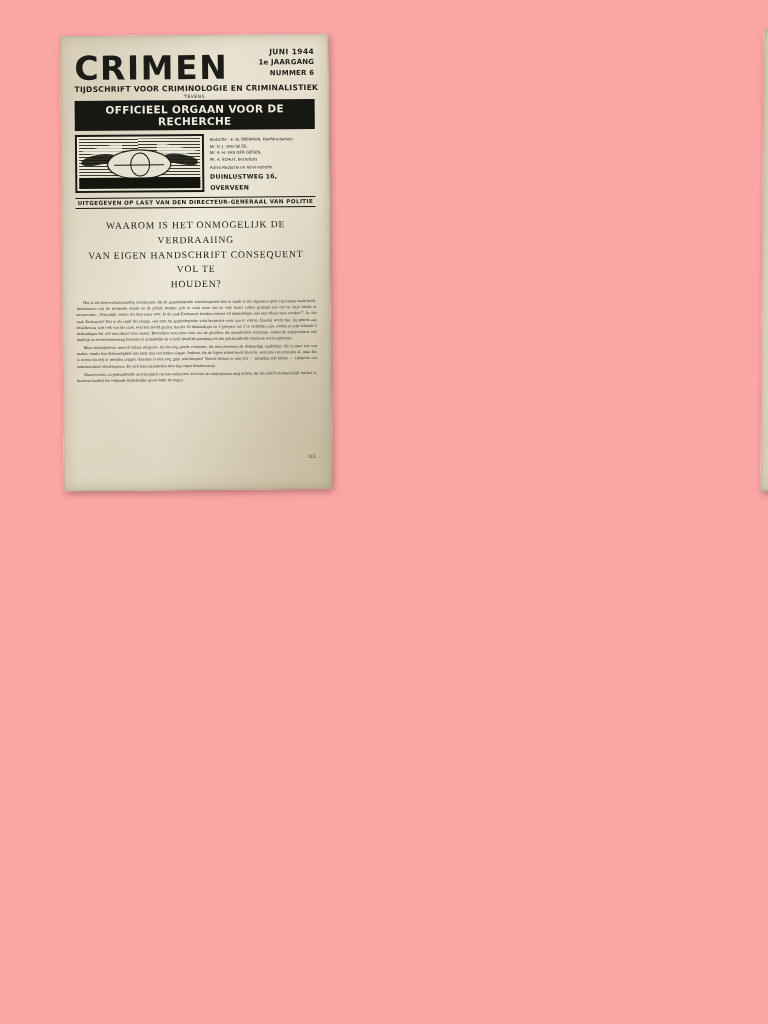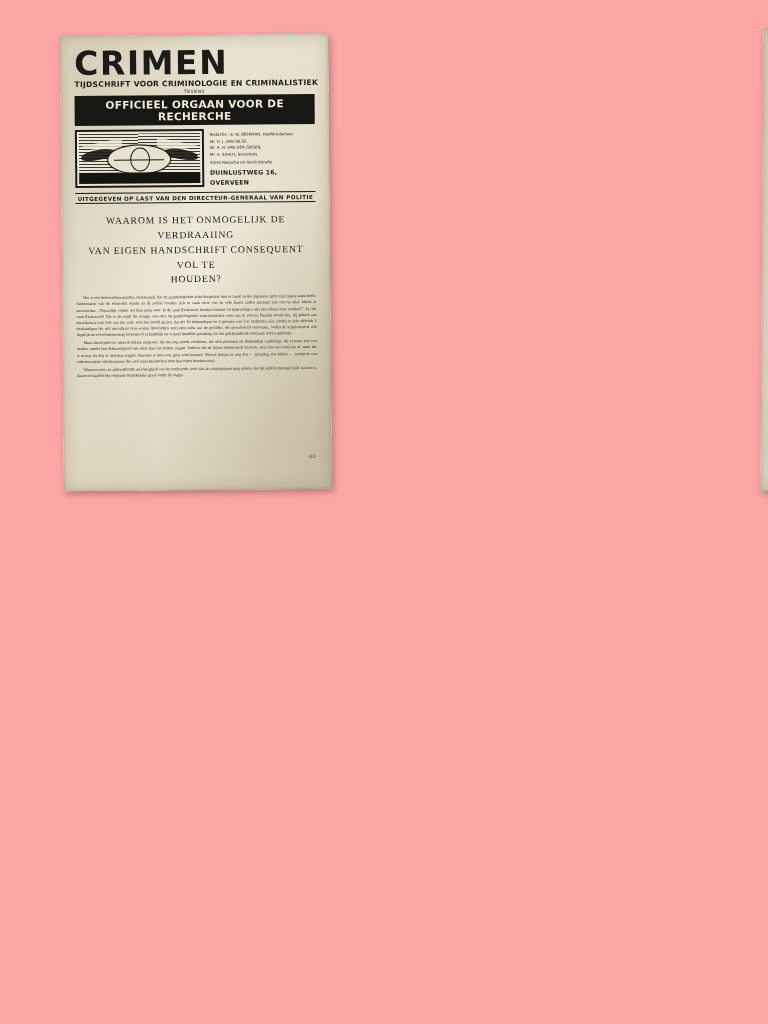--- a/index.html
+++ b/index.html
@@ -259,20 +259,24 @@
 <div class="sheet">
   <div class="grid">
 
     <div class="cell">
       <div class="booklet b1">
         <div class="paper-tint"></div>
         <div class="content">
 
           <div class="masthead-row">
             <div class="logo">CRIMEN</div>
+            <div class="issue-block">
+              <div class="issue-month">JUNI 1944</div>
+              <div class="issue-number">1e JAARGANG NUMMER 6</div>
+            </div>
           </div>
 
           <div class="subtitle">TIJDSCHRIFT VOOR CRIMINOLOGIE EN CRIMINALISTIEK</div>
           <div class="tevens">TEVENS</div>
           <div class="banner">OFFICIEEL ORGAAN VOOR DE RECHERCHE</div>
 
           <div class="illus-row">
             <div class="illus">
               <div class="sky"></div>
               <div class="beam-l"></div>

